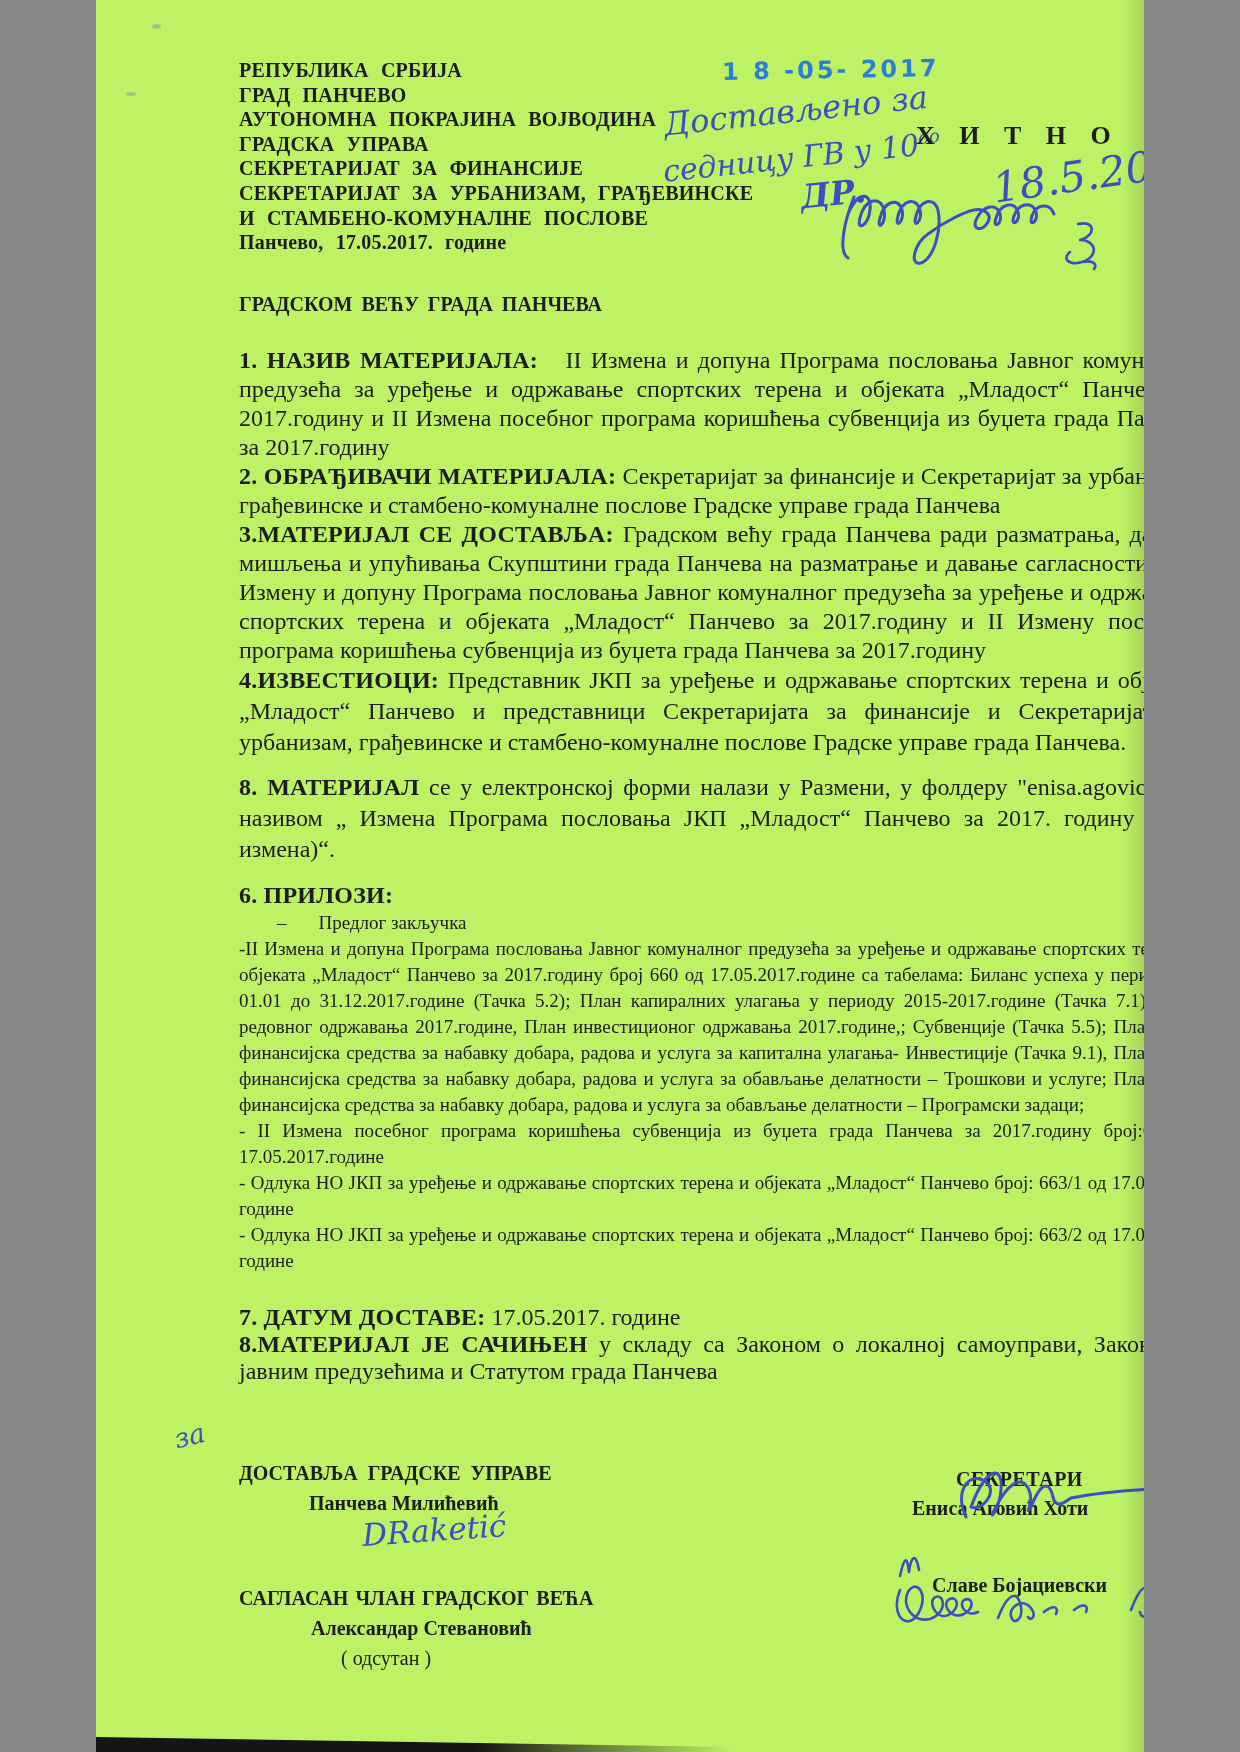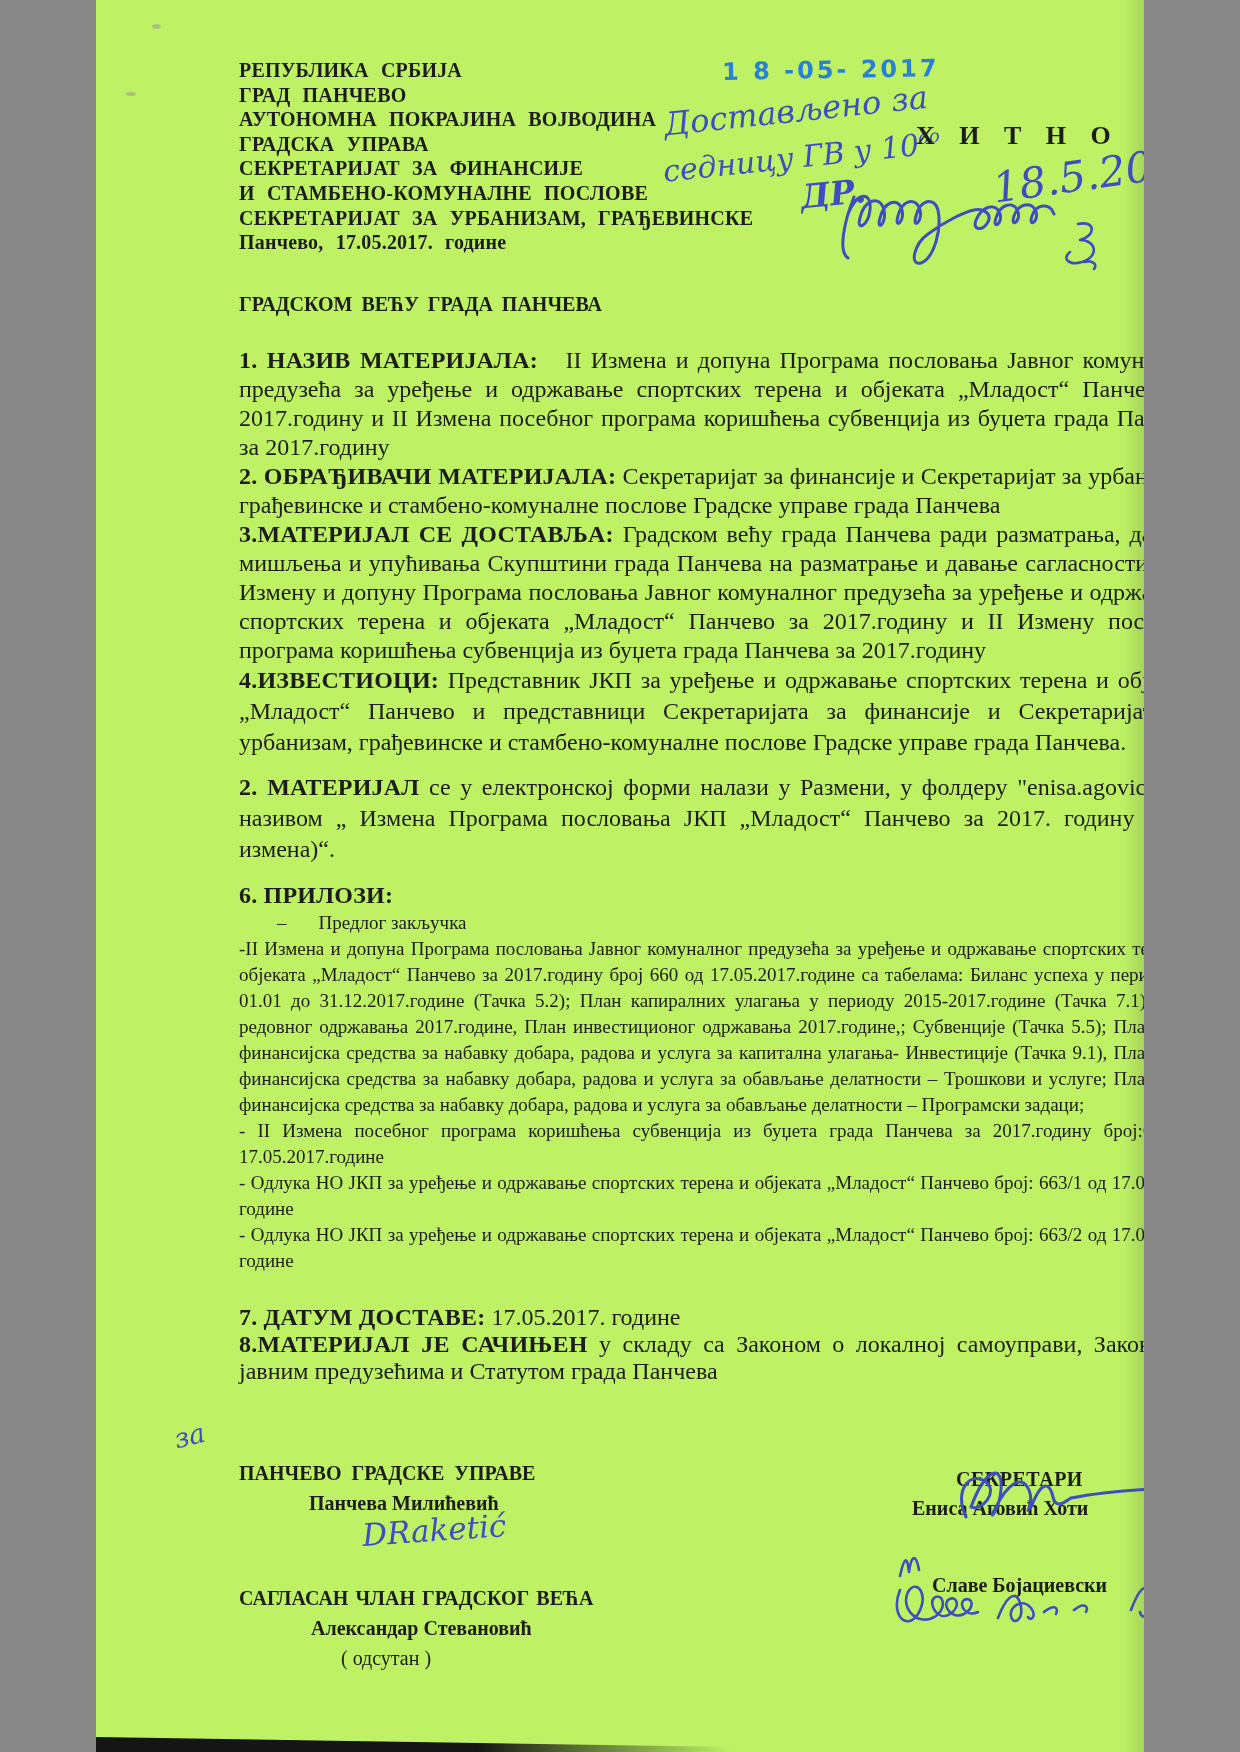--- a/index.html
+++ b/index.html
@@ -75,22 +75,22 @@
   <div class="edge-right"></div>
   <div class="edge-bottom"></div>
 
   <div class="content">
     <div class="hdr">
       <div>РЕПУБЛИКА СРБИЈА</div>
       <div>ГРАД ПАНЧЕВО</div>
       <div>АУТОНОМНА ПОКРАЈИНА ВОЈВОДИНА</div>
       <div>ГРАДСКА УПРАВА</div>
       <div>СЕКРЕТАРИЈАТ ЗА ФИНАНСИЈЕ</div>
+      <div>СЕКРЕТАРИЈАТ ЗА УРБАНИЗАМ, ГРАЂЕВИНСКЕ</div>
       <div>И СТАМБЕНО-КОМУНАЛНЕ ПОСЛОВЕ</div>
-      <div>СЕКРЕТАРИЈАТ ЗА УРБАНИЗАМ, ГРАЂЕВИНСКЕ</div>
       <div>Панчево, 17.05.2017. године</div>
     </div>
 
     <div class="recipient">ГРАДСКОМ ВЕЋУ ГРАДА ПАНЧЕВА</div>
 
     <div class="body-block">
       <p class="para">
         <b>1. НАЗИВ МАТЕРИЈАЛА:</b>&nbsp;&nbsp;
         <span>II Измена и допуна Програма пословања Јавног комуналног предузећа за уређење и одржавање спортских терена и објеката „Младост“ Панчево за 2017.годину и II Измена посебног програма коришћења субвенција из буџета града Панчева за 2017.годину</span>
       </p>
@@ -100,21 +100,21 @@
       </p>
       <p class="para">
         <b>3.МАТЕРИЈАЛ СЕ ДОСТАВЉА:</b>
         <span>Градском већу града Панчева ради разматрања, давања мишљења и упућивања Скупштини града Панчева на разматрање и давање сагласности на II Измену и допуну Програма пословања Јавног комуналног предузећа за уређење и одржавање спортских терена и објеката „Младост“ Панчево за 2017.годину и II Измену посебног програма коришћења субвенција из буџета града Панчева за 2017.годину</span>
       </p>
       <p class="para loose">
         <b>4.ИЗВЕСТИОЦИ:</b>
         <span>Представник ЈКП за уређење и одржавање спортских терена и објеката „Младост“ Панчево и представници Секретаријата за финансије и Секретаријата за урбанизам, грађевинске и стамбено-комуналне послове Градске управе града Панчева.</span>
       </p>
       <p class="para loose gap-sm">
-        <b>2. МАТЕРИЈАЛ</b>
+        <b>8. МАТЕРИЈАЛ</b>
         <span>се у електронској форми налази у Размени, у фолдеру "enisa.agovic" под називом „ Измена Програма пословања ЈКП „Младост“ Панчево за 2017. годину (прва измена)“.</span>
       </p>
       <p class="para gap-md">
         <b>6. ПРИЛОЗИ:</b>
       </p>
       <div class="bullet-line">
         <span class="dash">–</span>
         <span>Предлог закључка</span>
       </div>
       <p class="attach">-II Измена и допуна Програма пословања Јавног комуналног предузећа за уређење и одржавање спортских терена и објеката „Младост“ Панчево за 2017.годину број 660 од 17.05.2017.године са табелама: Биланс успеха у периоду од 01.01 до 31.12.2017.године (Тачка 5.2); План капиралних улагања у периоду 2015-2017.године (Тачка 7.1), План редовног одржавања 2017.године, План инвестиционог одржавања 2017.године,; Субвенције (Тачка 5.5); Планирана финансијска средства за набавку добара, радова и услуга за капитална улагања- Инвестиције (Тачка 9.1), Планирана финансијска средства за набавку добара, радова и услуга за обављање делатности – Трошкови и услуге; Планирана финансијска средства за набавку добара, радова и услуга за обављање делатности – Програмски задаци;</p>
@@ -126,21 +126,21 @@
         <span>17.05.2017. године</span>
       </p>
       <p class="para tight">
         <b>8.МАТЕРИЈАЛ ЈЕ САЧИЊЕН</b>
         <span>у складу са Законом о локалној самоуправи, Законом о јавним предузећима и Статутом града Панчева</span>
       </p>
     </div>
   </div>
 
   <div class="sig-left">
-    <div class="t1">ПАНЧЕВО ГРАДСКЕ УПРАВЕ</div>
+    <div class="t1">ДОСТАВЉА ГРАДСКЕ УПРАВЕ</div>
     <div class="n1">Панчева Милићевић</div>
     <div class="t2">САГЛАСАН ЧЛАН ГРАДСКОГ ВЕЋА</div>
     <div class="n2">Александар Стевановић</div>
     <div class="abs">( одсутан )</div>
   </div>
   <div class="sig-right">
     <div class="t1">СЕКРЕТАРИ</div>
     <div class="n1">Ениса Аговић Хоти</div>
     <div class="n2">Славе Бојациевски</div>
   </div>

